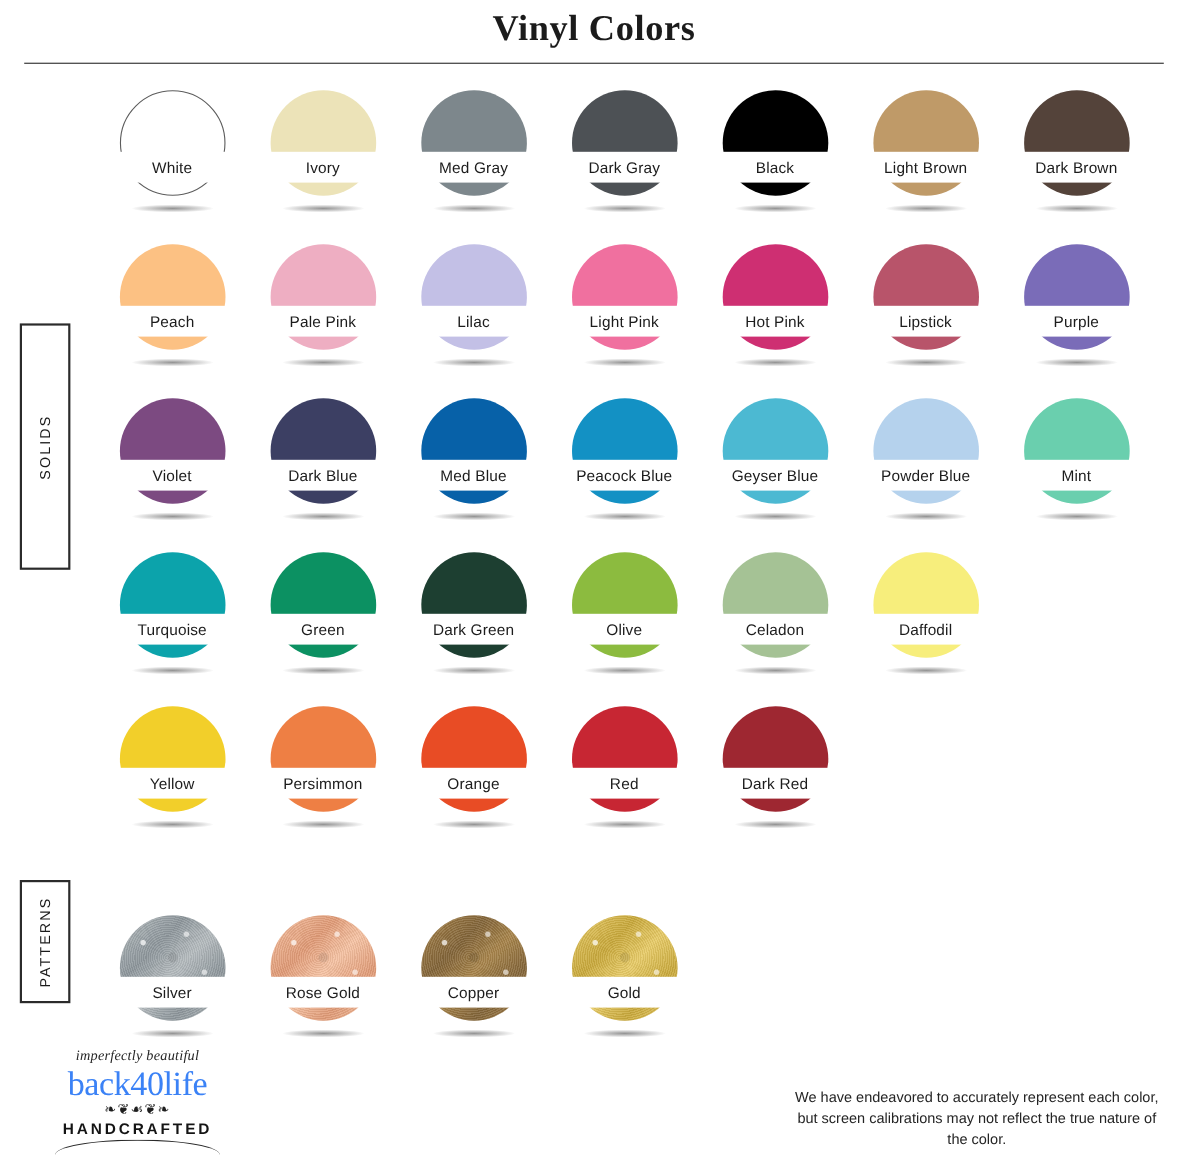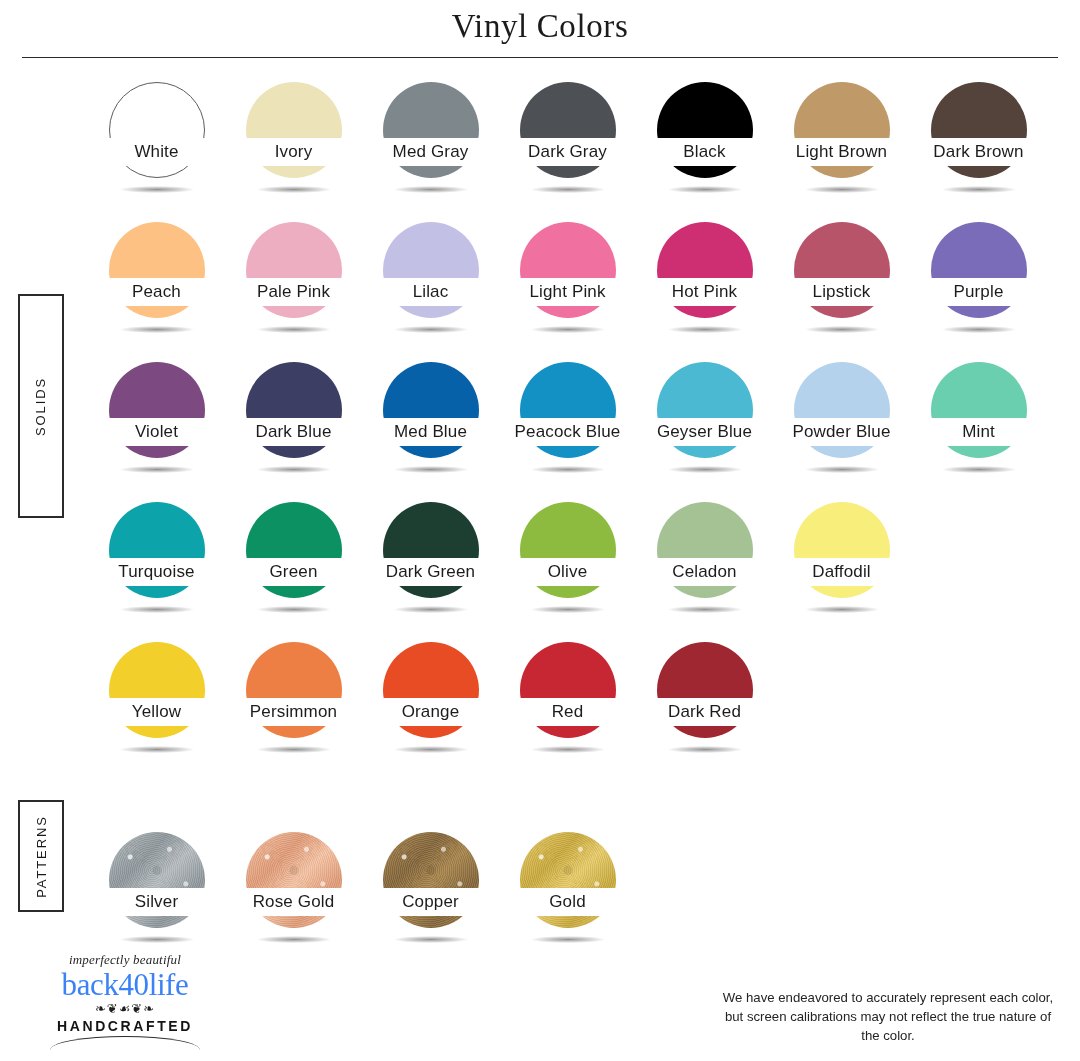--- a/index.html
+++ b/index.html
@@ -15,21 +15,21 @@
     overflow: hidden;
   }
 
   
   #page-title {
     position: absolute;
     top: 8px; left: 0; width: 1080px;
     text-align: center;
     font-family: "Liberation Serif", "DejaVu Serif", serif;
     font-size: 33px;
-    font-weight: 400;
+    font-weight: 700;
     letter-spacing: 0.6px;
     color: #1b1b1b;
   }
   #title-rule {
     position: absolute;
     top: 57px; left: 22px;
     width: 1036px; height: 1px;
     background: #2a2a2a;
   }
 
@@ -93,21 +93,21 @@
     top: 60px;
     width: 137px;
     height: 28px;
     background: #ffffff;
     display: flex;
     align-items: center;
     justify-content: center;
     z-index: 3;
   }
   .band-text {
-    font-size: 17px;
+    font-size: 14px;
     color: #1c1c1c;
     letter-spacing: 0.15px;
     white-space: nowrap;
     font-family: "Liberation Sans", sans-serif;
   }
   
   .swatch-shadow {
     position: absolute;
     left: 50%;
     transform: translateX(-50%);

